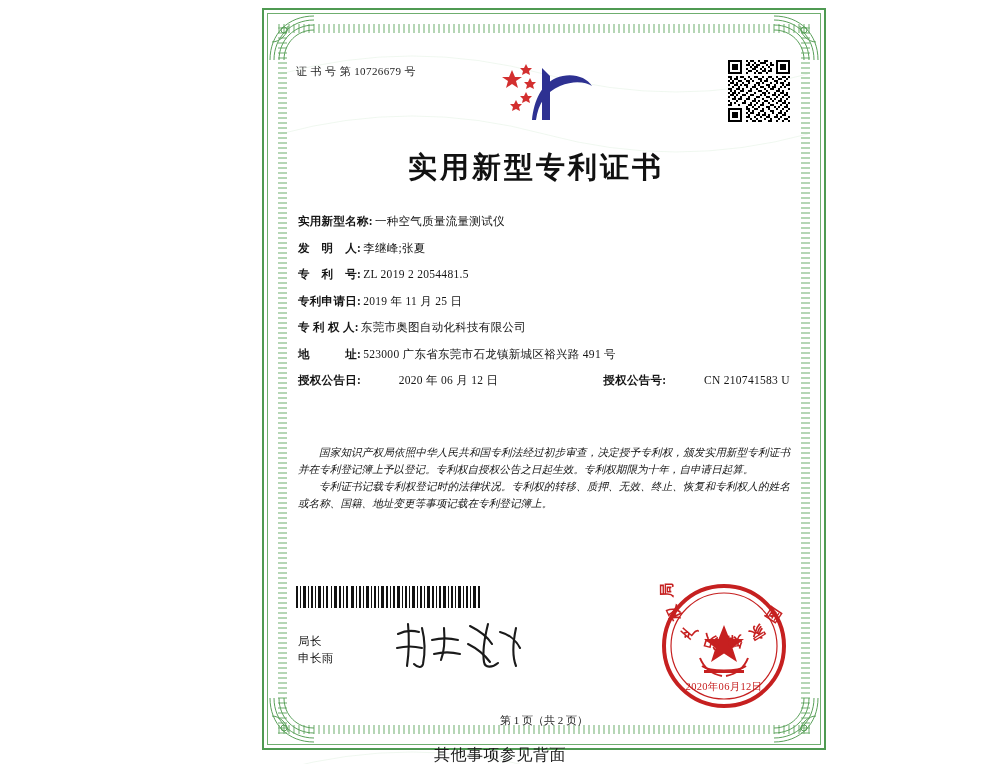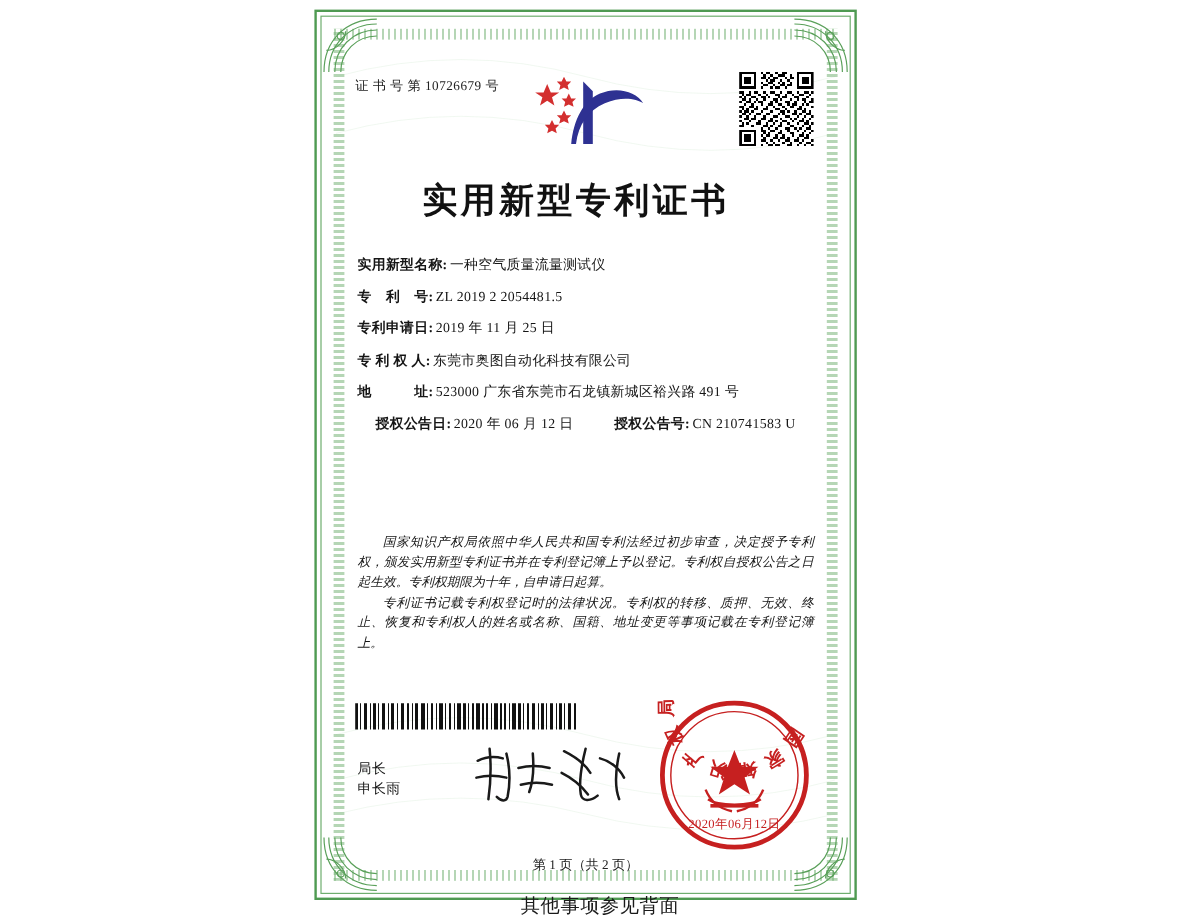--- a/index.html
+++ b/index.html
@@ -13,21 +13,21 @@
     font-family: "Liberation Serif", serif;
     color: #1a1a1a;
     position: relative;
     overflow: hidden;
   }
 
   .certificate {
     position: absolute;
     left: 262px;
     top: 8px;
-    width: 452px;
+    width: 564px;
     height: 742px;
     background: #ffffff;
   }
 
   
   .border-outer {
     position: absolute;
     inset: 0;
     border: 2px solid #4f9a52;
     box-sizing: border-box;
@@ -127,21 +127,21 @@
     flex: 0 0 auto;
     letter-spacing: 0.3px;
     font-weight: bold;
   }
   .field-value {
     flex: 0 1 auto;
     letter-spacing: 0.3px;
     padding-left: 2px;
   }
   .field-row.dual {
-    justify-content: center;
+    justify-content: space-between;
   }
   .field-row .spacer {
     display: inline-block;
     width: 34px;
   }
 
   
   .body-text {
     position: absolute;
     left: 36px;
@@ -538,20 +538,24 @@
   </svg>
 
   <div class="doc-title">实用新型专利证书</div>
 
   <div class="fields">
     <div class="field-row">
       <span class="field-label">实用新型名称:</span>
       <span class="field-value">一种空气质量流量测试仪</span>
     </div>
     <div class="field-row">
+      <span class="field-label">发　明　人:</span>
+      <span class="field-value">李继峰;张夏</span>
+    </div>
+    <div class="field-row">
       <span class="field-label">专　利　号:</span>
       <span class="field-value">ZL 2019 2 2054481.5</span>
     </div>
     <div class="field-row">
       <span class="field-label">专利申请日:</span>
       <span class="field-value">2019 年 11 月 25 日</span>
     </div>
     <div class="field-row">
       <span class="field-label">专 利 权 人:</span>
       <span class="field-value">东莞市奥图自动化科技有限公司</span>

